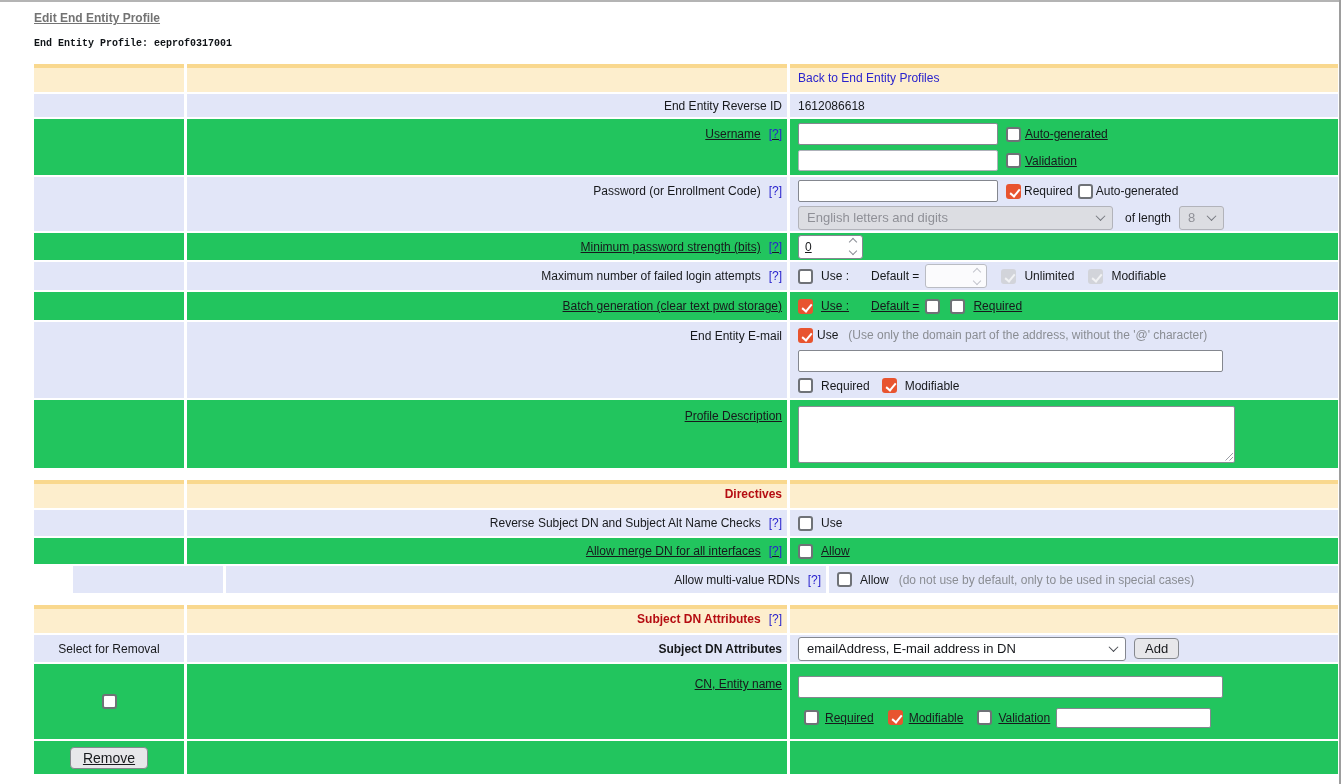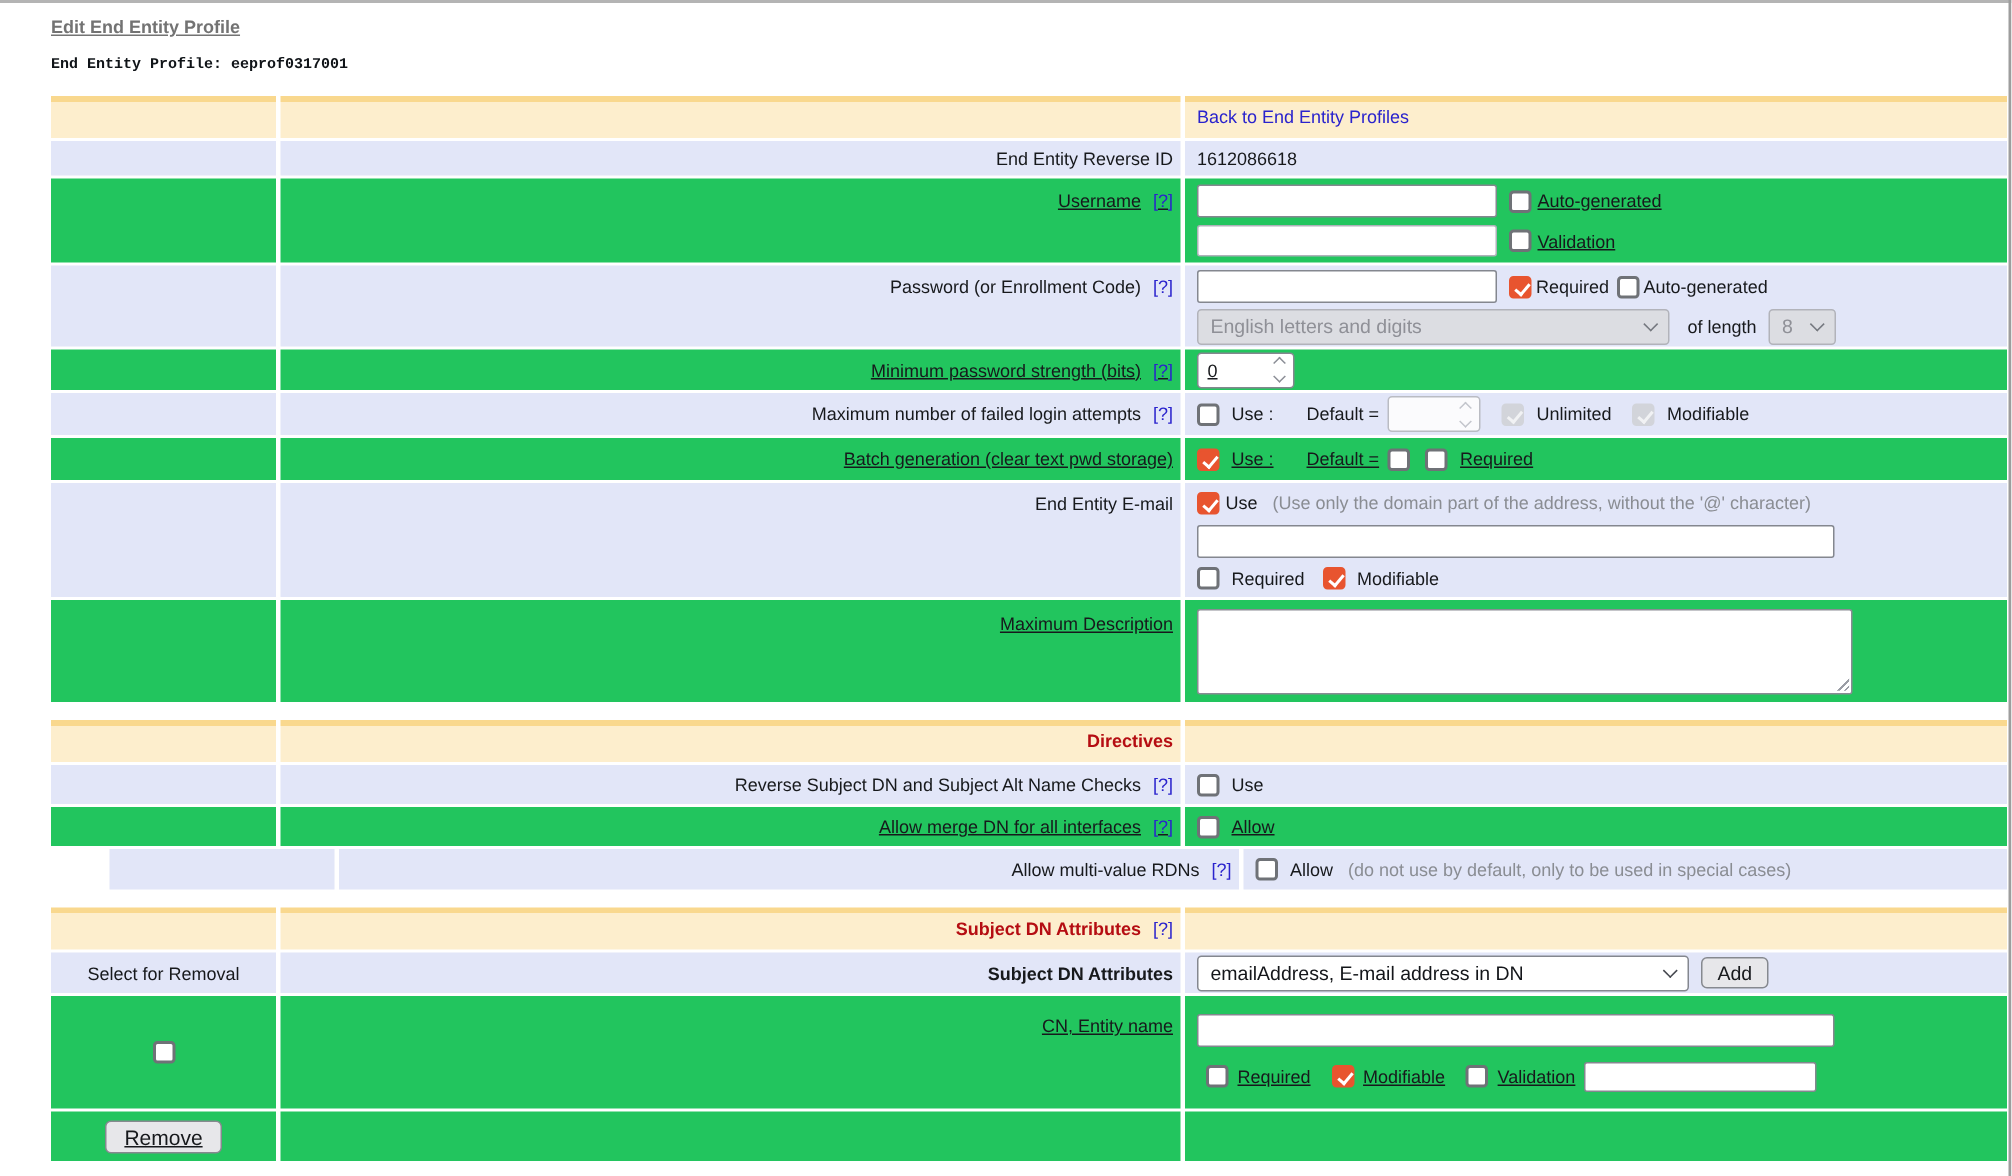--- a/index.html
+++ b/index.html
@@ -232,21 +232,21 @@
           <span class="cb"></span>
           <span>Required</span>
           <span class="cb checked" style="margin-left:4px;"></span>
           <span>Modifiable</span>
         </div>
       </div>
     </div>
 
     <div class="row lite" style="height:68px;">
       <div class="c1"></div>
-      <div class="c2 lbl top" style="padding-top:9px;">Maximum Description</div>
+      <div class="c2 lbl top" style="padding-top:9px;">Profile Description</div>
       <div class="c3 val">
         <span class="ta-wrap">
           <textarea class="txta" style=""></textarea>
           <i class="grip"></i>
         </span>
       </div>
     </div>
   </div>
 
   <div class="sect">

